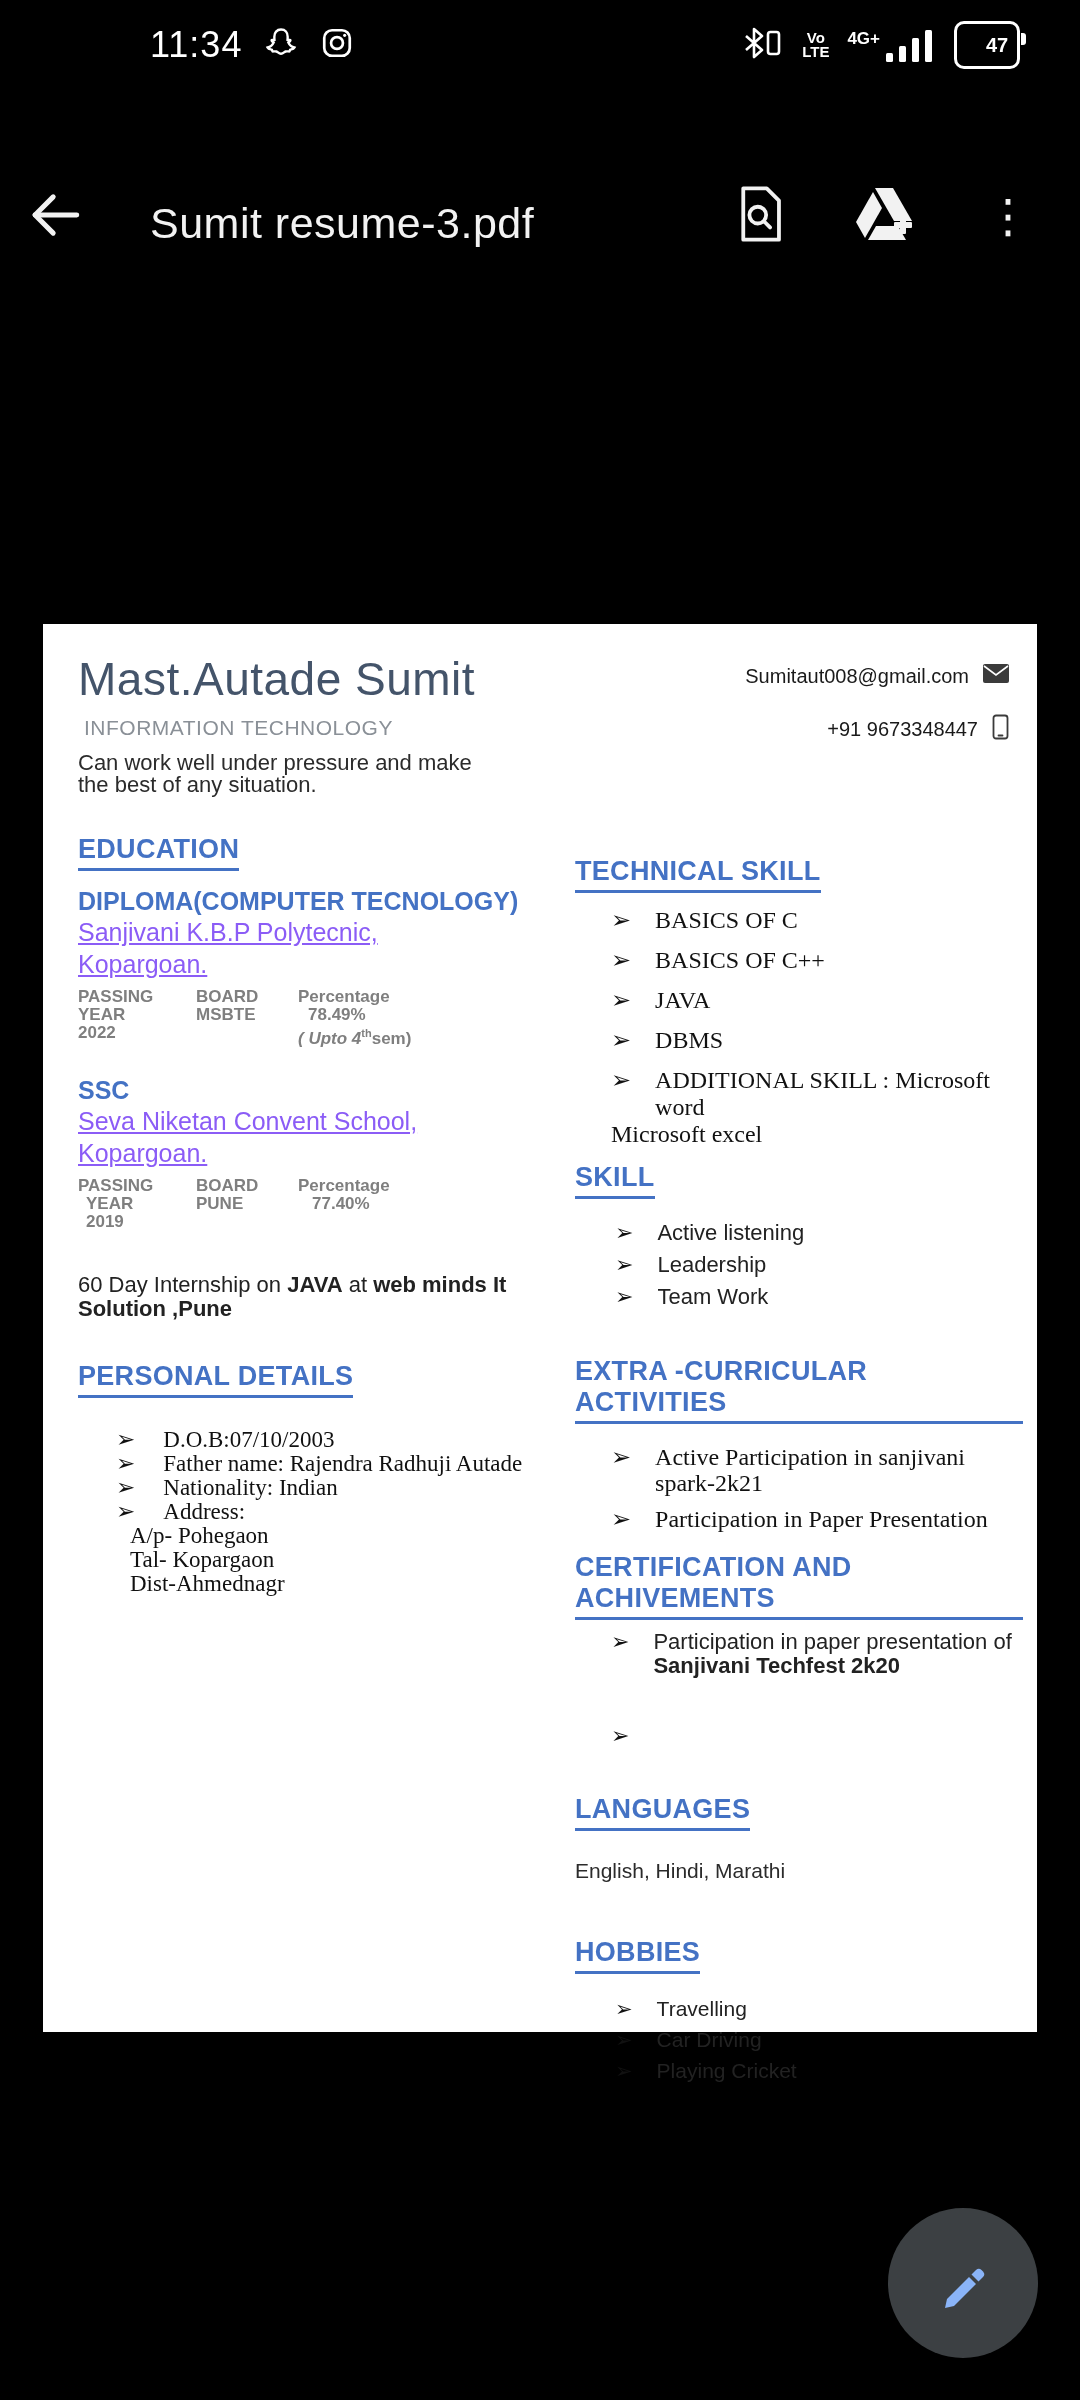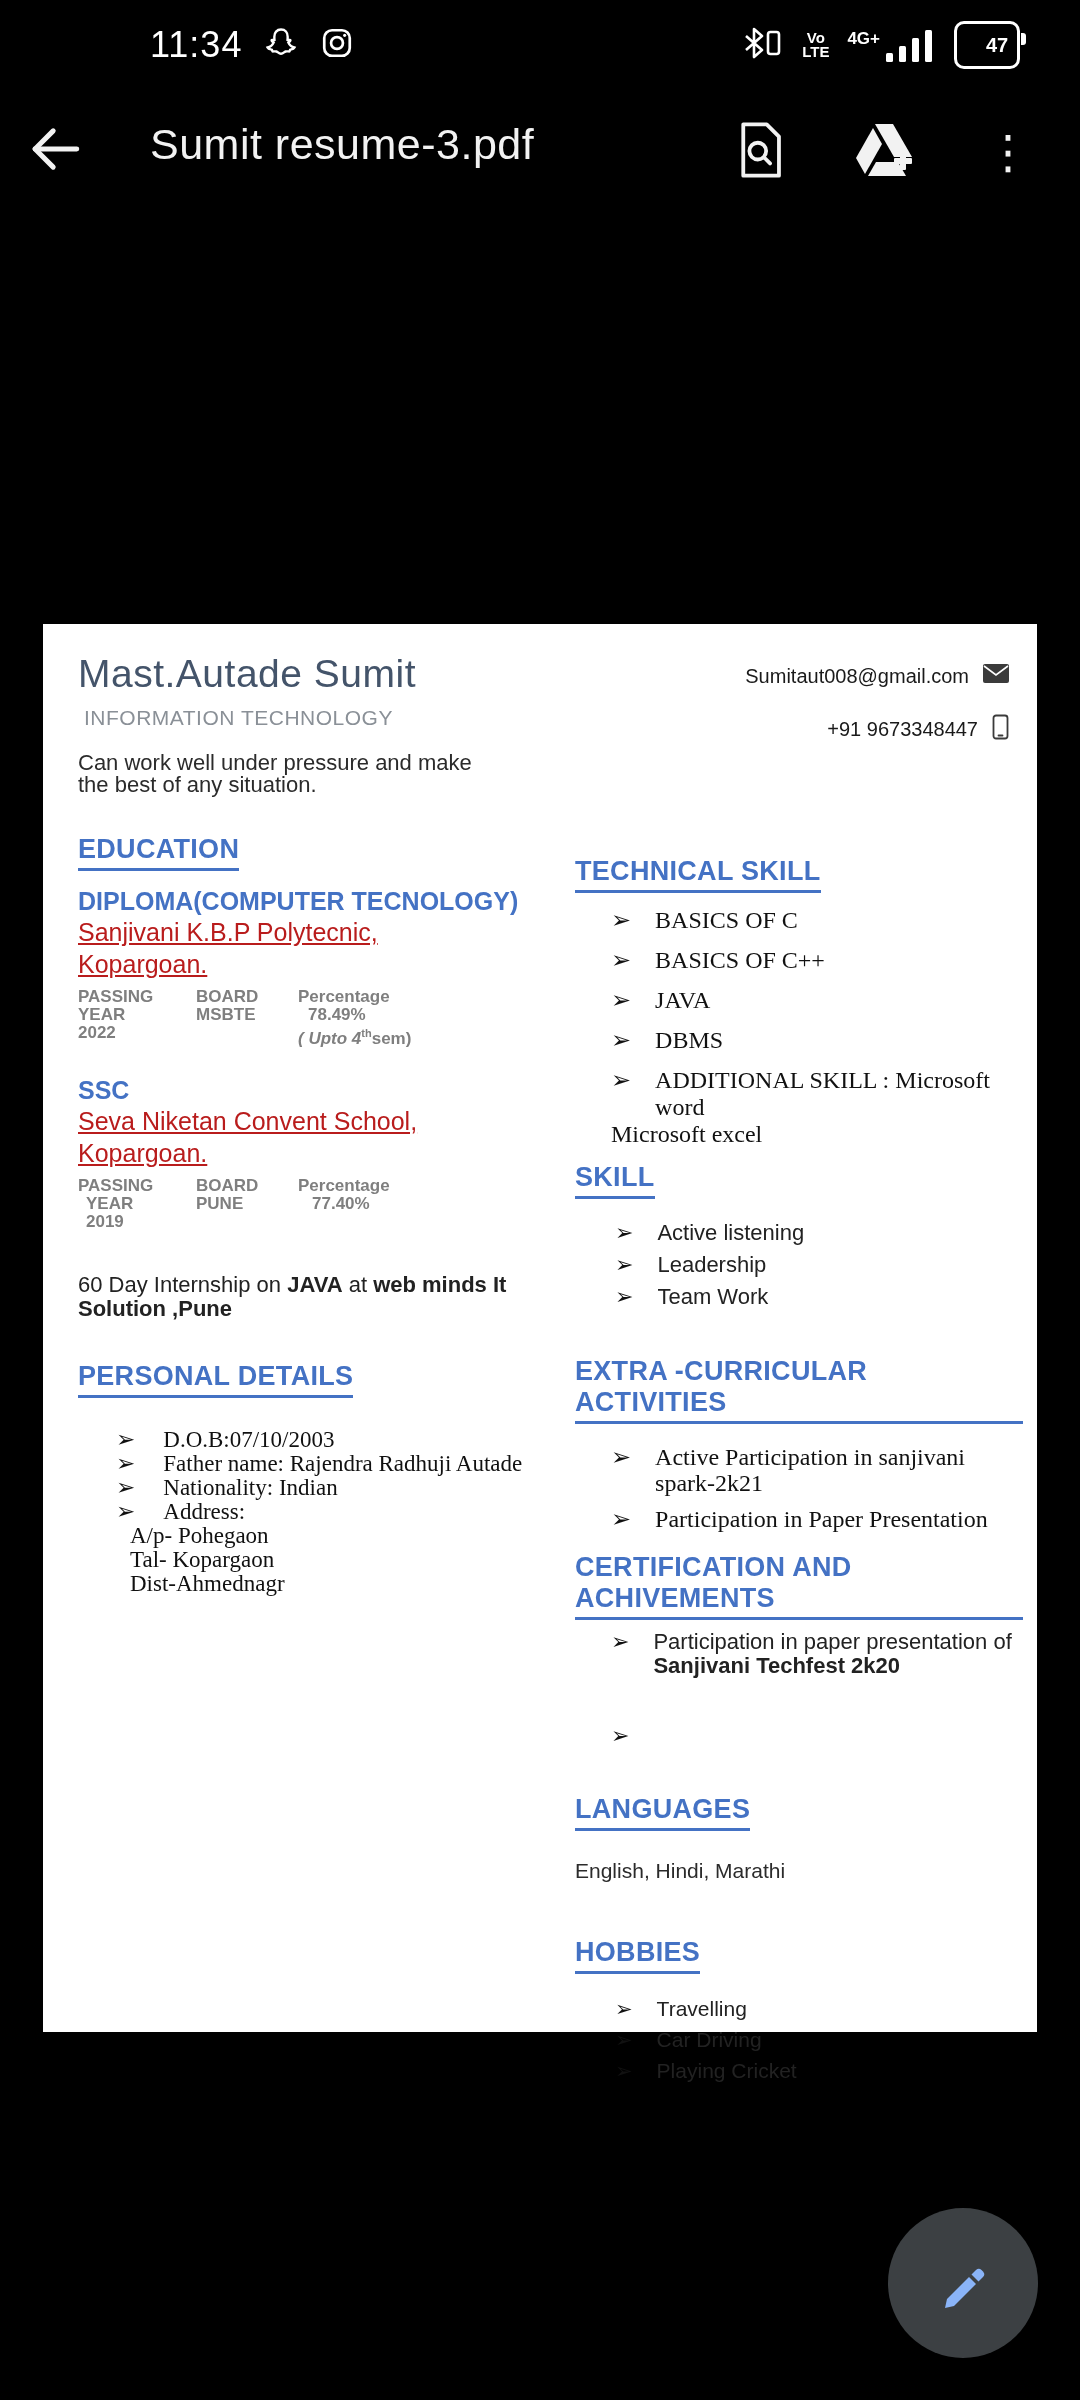--- a/index.html
+++ b/index.html
@@ -16,52 +16,52 @@
   .volte { font-size:15px; font-weight:700; line-height:14px; text-align:center; }
   .net-wrap { display:flex; align-items:flex-end; gap:4px; }
   .net-label { font-size:17px; font-weight:700; margin-bottom:16px; }
   .battery { position:relative; width:66px; height:48px; border:3px solid #fff;
     border-radius:10px; display:flex; align-items:center; justify-content:center;
     font-size:20px; font-weight:700;padding-left:20px; }
   .battery:after { content:""; position:absolute; right:-9px; top:9px; width:5px;
     height:12px; background:#fff; border-radius:0 3px 3px 0; }
 
   
-  .toolbar { position:absolute; top:120px; left:0; width:1080px; height:140px;
-    display:flex; align-items:flex-start; color:#f2f2f2; }
+  .toolbar { position:absolute; top:108px; left:0; width:1080px; height:140px;
+    display:flex; align-items:flex-end; color:#f2f2f2; }
   .tb-back { width:110px; display:flex; justify-content:center; cursor:pointer; }
   .tb-title { font-size:43px; font-weight:400; letter-spacing:0.5px; flex:0 1 auto;
     margin-left:40px; white-space:nowrap; overflow:hidden; }
   .tb-actions { margin-left:auto; display:flex; align-items:center; gap:60px;
     padding-right:40px; }
   .tb-icon { width:64px; height:64px; display:flex; align-items:center;
     justify-content:center; cursor:pointer; }
   .dots { font-size:46px; color:#f2f2f2; line-height:46px; }
 
   
   .page { position:absolute; left:43px; top:624px; width:994px; height:1408px;
     background:#fff; color:#222; }
   .pg-header-name { position:absolute; left:35px; top:28px; }
-  .res-name { font-size:39px; color:#44546a; letter-spacing:0.5px; }
+  .res-name { font-size:46px; color:#44546a; letter-spacing:0.5px; }
   .res-title { font-size:21px; color:#8a9097; letter-spacing:0.5px; margin:10px 0 0 6px; }
   .pg-contacts { position:absolute; right:28px; top:40px; text-align:right;
     font-size:20px; color:#1a1a1a; }
   .contact-line { display:flex; align-items:center; justify-content:flex-end; gap:14px; }
   .contact-line + .contact-line { margin-top:26px; }
   .summary { position:absolute; left:35px; top:128px; font-size:22px;
     line-height:21px; color:#2b2b2b; }
   .summary div { margin-bottom:0; line-height:22px; }
 
   .col-left  { position:absolute; left:35px;  top:210px; width:462px; }
   .col-right { position:absolute; left:532px; top:232px; width:448px; }
 
   .h-blue { color:#4472c4; font-weight:700; font-size:27px; letter-spacing:0.3px;
     display:inline-block; border-bottom:3px solid #4472c4; padding-bottom:3px; }
   .h-sub  { color:#4472c4; font-weight:700; font-size:25px; }
-  .school { font-size:25px; color:#b91c1c; text-decoration:underline; line-height:32px; }
+  .school { font-size:25px; color:#8b5cf6; text-decoration:underline; line-height:32px; }
   .edu-table { display:grid; grid-template-columns:108px 92px 170px; column-gap:10px;
     font-size:17px; font-weight:700; color:#7f7f7f; line-height:18px; margin-top:8px; }
   .edu-note i { font-style:italic; }
   sup { font-size:11px; }
 
   .serif { font-family:"Liberation Serif", serif; }
   .bullet-para { display:flex; gap:26px; font-size:23px; line-height:25px;
     color:#111; margin:34px 0 0 32px; width:400px; }
   .voc-text { font-size:22px; line-height:24px; color:#222; margin-top:24px; }
   .b { font-weight:700; }

